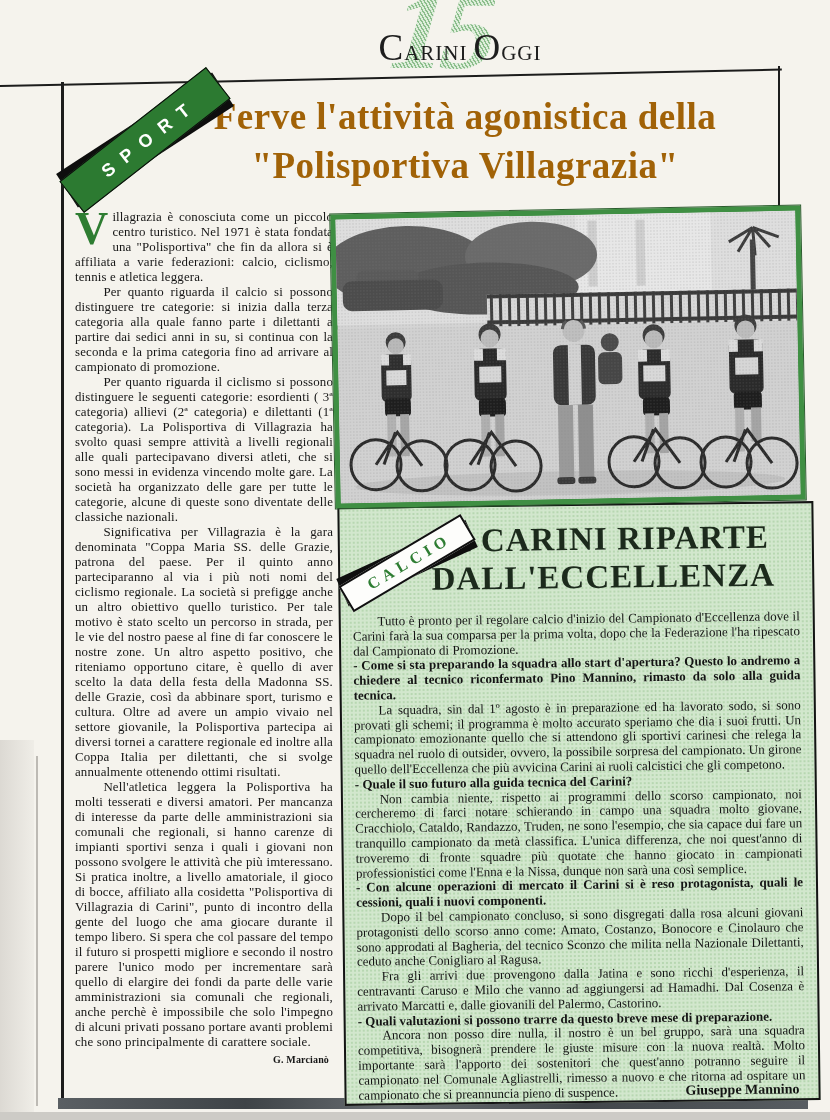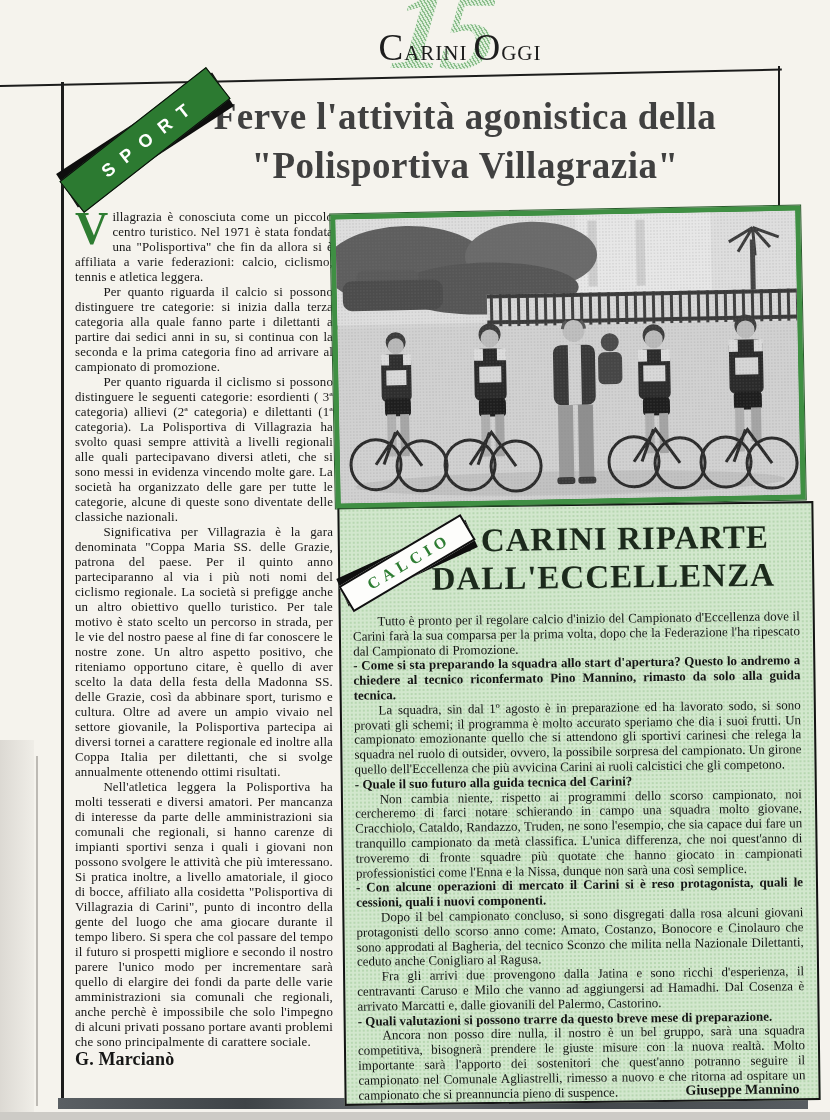--- a/index.html
+++ b/index.html
@@ -38,29 +38,29 @@
   
   .sport-wrap{position:absolute;left:52px;top:120px;width:186px;height:40px;
     transform:rotate(-38deg);z-index:3;}
   .sport-shadow{position:absolute;inset:0;background:#0e0e0e;transform:rotate(5deg);}
   .sport-face{position:absolute;inset:0;background:#2c7a31;border:1px solid #0b0b0b;
     color:#ffffff;font-family:"Liberation Sans","DejaVu Sans",sans-serif;
     font-weight:bold;font-size:18px;line-height:40px;text-align:center;
     letter-spacing:11px;text-indent:11px;}
   
   .headline{position:absolute;left:145px;top:92px;width:640px;text-align:center;
-    font-weight:bold;font-size:37px;line-height:49px;color:#404040;letter-spacing:0.5px;z-index:2;}
+    font-weight:bold;font-size:37px;line-height:49px;color:#a16207;letter-spacing:0.5px;z-index:2;}
   
   .left-col{position:absolute;left:75px;top:210px;width:258px;
     font-size:12.9px;line-height:15px;text-align:justify;letter-spacing:0.15px;}
   .left-col p{margin:0;text-indent:2.2em;}
   .left-col p.first{text-indent:0;}
   .dropcap{float:left;font-size:46px;line-height:36px;font-weight:bold;
     color:#2e7d32;margin:1px 4px 0 0;}
-  .sig-left{margin-top:2px;text-align:left;font-weight:bold;font-size:18px;padding-right:4px;}
+  .sig-left{margin-top:2px;text-align:right;font-weight:bold;font-size:10px;padding-right:4px;}
   
   .photo{position:absolute;left:333px;top:210px;width:470px;height:294px;
     background:#3f8f43;outline:1px solid #2a5c2d;padding:5px;box-sizing:border-box;
     transform:rotate(-1.1deg);z-index:2;}
   .photo svg{display:block;width:460px;height:284px;}
   
   .green-box{position:absolute;left:341px;top:504px;width:476px;height:599px;
     box-sizing:border-box;border:2px solid #141414;
     background-color:#d2e7cd;
     background-image:radial-gradient(#b7d7b1 0.8px,transparent 0.8px);

